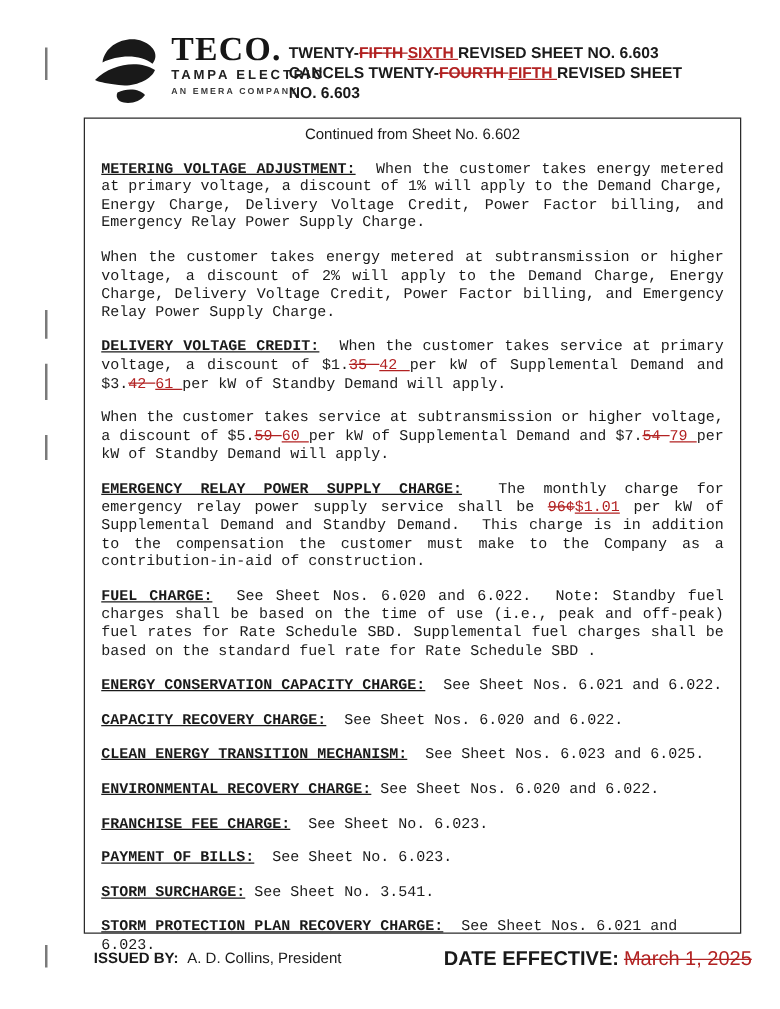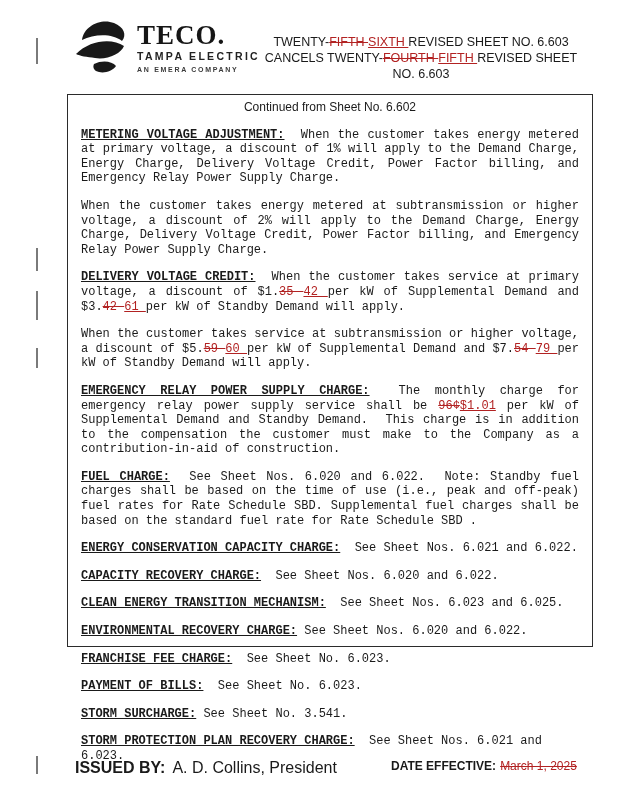--- a/index.html
+++ b/index.html
@@ -4,44 +4,44 @@
 <style>
   html,body{margin:0;padding:0;background:#fff;}
   .page{
     position:relative;width:624px;height:807px;background:#ffffff;
     font-family:"Liberation Sans",sans-serif;color:var(--text,#1a1a1a);
     overflow:hidden;
   }
   
   .changebar{position:absolute;left:36px;width:2px;background:var(--bar,#7a7a7a);}
   
-  .logo{position:absolute;left:74px;top:16px;display:flex;align-items:center;gap:7px;}
+  .logo{position:absolute;left:74px;top:26px;display:flex;align-items:flex-start;gap:7px;}
   .logo-text{display:flex;flex-direction:column;}
   .logo-teco{font-family:"Liberation Serif",serif;font-weight:bold;font-size:27px;line-height:26px;letter-spacing:1px;color:#161616;}
   .logo-tampa{font-size:10.5px;font-weight:bold;letter-spacing:2.3px;margin-top:2px;color:#222;}
   .logo-emera{font-size:7px;font-weight:bold;letter-spacing:1.7px;margin-top:4px;color:#3a3a3a;}
   
-  .rev{position:absolute;top:34px;right:13px;width:380px;text-align:center;font-weight:normal;font-size:12.5px;line-height:16px;}
+  .rev{position:absolute;top:34px;right:13px;width:380px;text-align:left;font-weight:bold;font-size:12.5px;line-height:16px;}
   .rev div{white-space:nowrap;}
   .run-d{color:var(--red,#b22222);text-decoration:line-through;}
   .run-i{color:var(--red,#b22222);text-decoration:underline;}
   .run-h{font-weight:bold;text-decoration:underline;}
   .b{font-weight:bold;}
   
   .sheetbox{
-    position:absolute;left:67px;top:94px;width:526px;height:553px;
+    position:absolute;left:67px;top:94px;width:526px;height:653px;
     border:1.5px solid var(--border,#2b2b2b);box-sizing:border-box;
     padding:5px 13px 0 13px;font-size:12px;line-height:14.6px;
   }
   .continued{text-align:center;}
   .para{margin:13px 0 0 0;text-align:justify;font-family:Liberation Mono, monospace;}
   .para.single{text-align:left;}
   
-  .issued{position:absolute;left:75px;top:759px;font-size:16px;}
-  .dateeff{position:absolute;left:355px;top:759px;font-size:12px;margin-left:36px;}
+  .issued{position:absolute;left:75px;top:759px;font-size:12px;}
+  .dateeff{position:absolute;left:355px;top:759px;font-size:16px;}
   .issued .val{padding-left:7px;}
   .dateeff .val{padding-left:4px;}
 </style>
 </head>
 <body>
 
 <div class="page">
 
   <div class="changebar" style="top:38px;height:26px;"></div>
   <div class="changebar" style="top:248px;height:23px;"></div>

